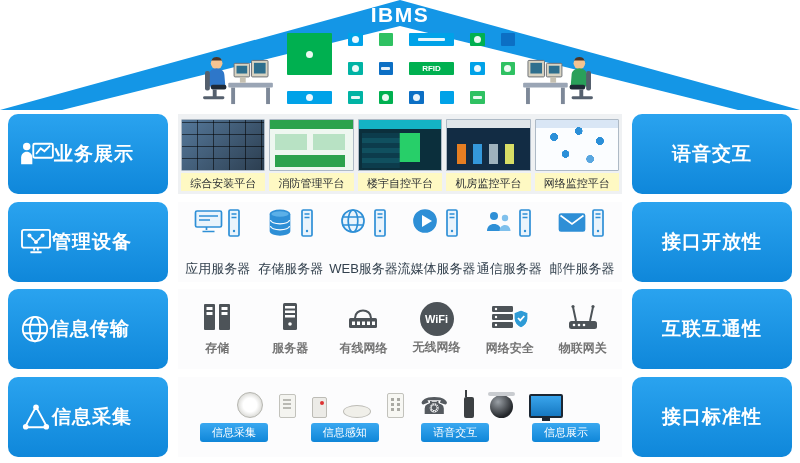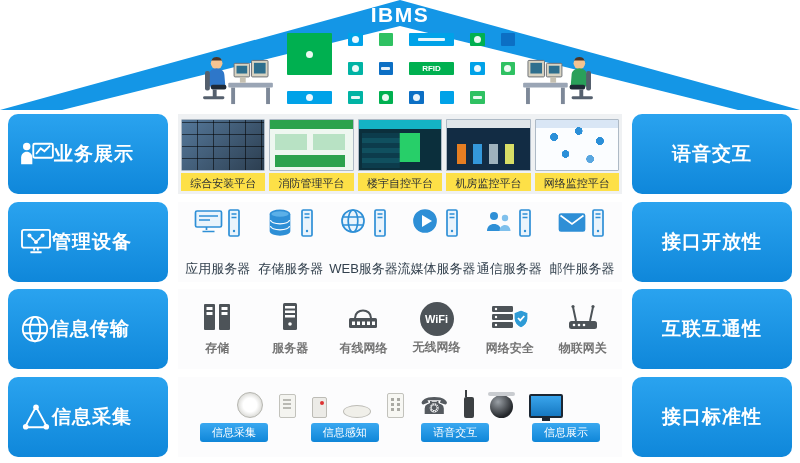--- a/index.html
+++ b/index.html
@@ -46,21 +46,21 @@
   .side-icon svg{display:block;}
 
   .mid{position:absolute;left:170px;right:170px;top:0;bottom:0;display:flex;
        align-items:center;justify-content:space-evenly;background:#fcfcfd;}
   .mid.m1{background:#eff1f3;align-items:stretch;padding:5px 3px 3px;box-sizing:border-box;gap:4px;}
 
   
   .shot{margin:0;flex:1 1 0;display:flex;flex-direction:column;min-width:0;}
   .thumb{height:52px;border:1px solid #aebac6;border-radius:1px;}
   .shot figcaption{font-size:11px;color:#2b2f33;text-align:center;padding-top:3px;
-                   background:#fde047;margin-top:2px;line-height:15px;white-space:nowrap;}
+                   background:#fef9c3;margin-top:2px;line-height:15px;white-space:nowrap;}
   .t1{background:
       repeating-linear-gradient(0deg,transparent 0 11px,rgba(0,0,0,.55) 11px 12px),
       repeating-linear-gradient(90deg,transparent 0 15px,rgba(0,0,0,.55) 15px 16px),
       linear-gradient(135deg,#55789a,#2c3e50);}
   .t2{background:
       linear-gradient(#2ca24d,#2ca24d) 0 0/100% 9px no-repeat,
       linear-gradient(#b8e2c4,#b8e2c4) 5px 14px/32px 16px no-repeat,
       linear-gradient(#b8e2c4,#b8e2c4) 43px 14px/32px 16px no-repeat,
       linear-gradient(#2ca24d,#2ca24d) 5px 35px/70px 12px no-repeat,#eef7f0;}
   .t3{background:

